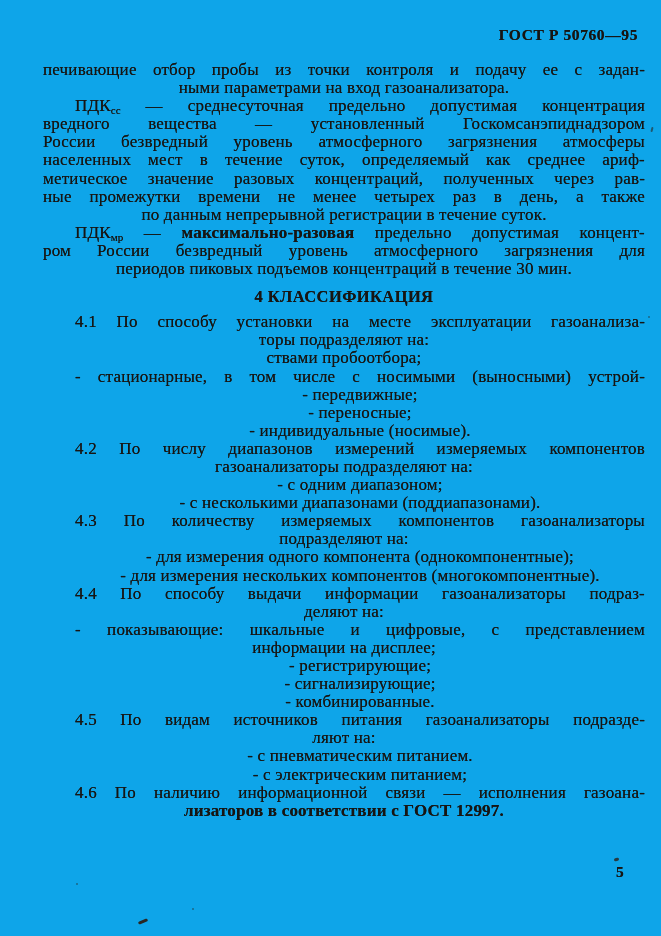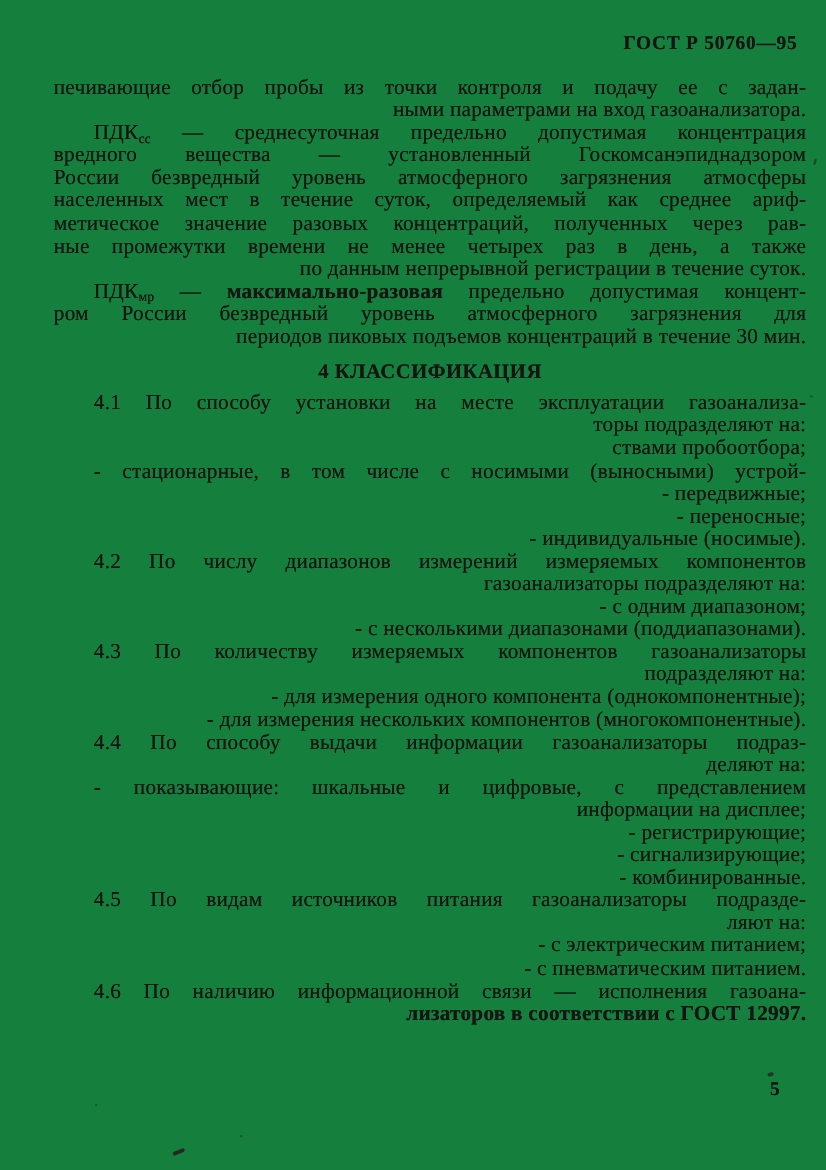--- a/index.html
+++ b/index.html
@@ -4,21 +4,21 @@
 <style>
   html, body {
     margin: 0;
     padding: 0;
     background: #ffffff;
   }
   .page {
     position: relative;
     width: 661px;
     height: 936px;
-    background: #15803d;
+    background: #0ea5e9;
     overflow: hidden;
     font-family: "Liberation Serif", "DejaVu Serif", serif;
     color: #171513;
     text-shadow: 0 0 0.35px rgba(25,22,18,0.85);
   }
   .gost-header {
     position: absolute;
     top: 26px;
     left: 43px;
     width: 595px;
@@ -31,21 +31,21 @@
   .content {
     position: absolute;
     left: 43px;
     top: 61px;
     width: 602px;
     font-size: 17px;
     line-height: 18.1px;
     letter-spacing: 0.2px;
   }
   .ln {
-    text-align: right;
+    text-align: center;
     white-space: nowrap;
   }
   .ln.j {
     white-space: normal;
     text-align: justify;
     text-align-last: justify;
     -moz-text-align-last: justify;
   }
   .ln.i { text-indent: 32px; }
   .bd { font-weight: bold; }
@@ -128,22 +128,22 @@
     <div class="ln j i">4.4 По способу выдачи информации газоанализаторы подраз-</div>
     <div class="ln">деляют на:</div>
     <div class="ln j i">- показывающие: шкальные и цифровые, с представлением</div>
     <div class="ln">информации на дисплее;</div>
     <div class="ln i">- регистрирующие;</div>
     <div class="ln i">- сигнализирующие;</div>
     <div class="ln i">- комбинированные.</div>
 
     <div class="ln j i">4.5 По видам источников питания газоанализаторы подразде-</div>
     <div class="ln">ляют на:</div>
+    <div class="ln i">- с пневматическим питанием.</div>
     <div class="ln i">- с электрическим питанием;</div>
-    <div class="ln i">- с пневматическим питанием.</div>
 
     <div class="ln j i">4.6 По наличию информационной связи — исполнения газоана-</div>
     <div class="ln bd">лизаторов в соответствии с ГОСТ 12997.</div>
 
   </div>
 
   <div class="page-num">5</div>
 
   <div class="speck s1"></div>
   <div class="speck s2"></div>

